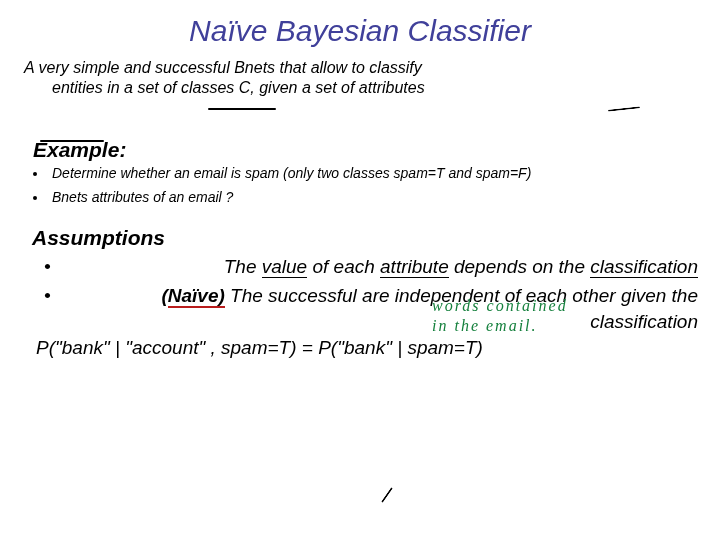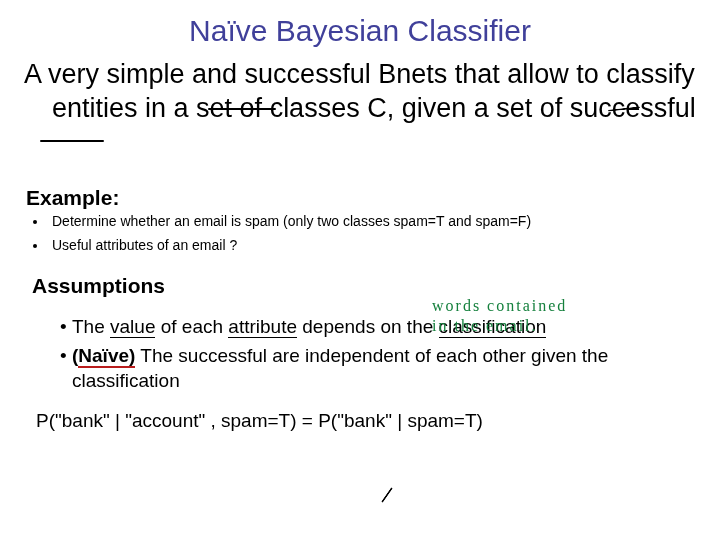--- a/index.html
+++ b/index.html
@@ -12,57 +12,59 @@
     color: #000;
     overflow: hidden;
     position: relative;
   }
   .slide {
     padding: 14px 22px 15px 22px;
     position: relative;
     width: 100%;
     height: 100%;
     box-sizing: border-box;
+    font-style: italic;
   }
   .title {
     color: #40409a;
     font-size: 30px;
     text-align: center;
     margin: 0 0 10px 0;
     font-weight: 400;
   }
   .intro {
-    font-size: 27px;
+    font-size: 16px;
     line-height: 1.25;
-    margin: 0 0 60px 0;
+    margin: 0 0 40px 0;
     padding-left: 2px;
   }
   .indent { padding-left: 28px; display:block; }
   .example-heading {
     font-weight: bold;
     font-size: 21px;
-    margin: 0 0 2px 4px;
+    margin: 0 0 2px 11px;
   }
   ul.bullets {
     margin: 0 0 20px 0;
     padding-left: 26px;
     font-size: 14px;
     line-height: 1.3;
   }
   ul.bullets li { margin-bottom: 6px; padding-left: 4px; }
   .assumptions-heading {
     font-weight: bold;
     font-size: 21px;
     margin: 4px 0 4px 10px;
   }
   ul.small-bullets {
-    margin: 16px;
+    margin: 0;
     padding-left: 34px;
     font-size: 19px;
     line-height: 1.35;
+    text-align: right;
   }
   ul.small-bullets li { margin-bottom: 3px; list-style-type:"\2022  ";}
   .pline {
     font-size: 19px;
     margin: 2px 0 0 14px;
   }
   .ud { border-bottom: 1px solid #000; }
   .hand {
     position: absolute;
     font-family: "Comic Sans MS", "Segoe Script", cursive;
@@ -89,28 +91,28 @@
 </head>
 <body>
 
 <div class="slide">
 
   <h1 class="title">Naïve Bayesian Classifier</h1>
 
   <p class="intro">
     <span>A very simple and successful Bnets that allow to classify</span><br>
     <span class="indent">
-      <span>entities in a set of </span><span>classes</span><span>  C, given a set of </span><span>successful</span>
+      <span>entities in a set of </span><span>classes</span><span>  C, given a set of </span><span>attributes</span>
     </span>
   </p>
 
   <div class="example-heading">Example:</div>
   <ul class="bullets">
     <li>Determine whether an email is spam (only two classes spam=T and spam=F)</li>
-    <li>Useful attributes of an email ?</li>
+    <li>Bnets attributes of an email ?</li>
   </ul>
 
   <div class="hand hand1">words contained</div>
   <div class="hand hand2">in the email.</div>
 
   <div class="assumptions-heading">Assumptions</div>
   <ul class="small-bullets">
     <li>
       <span>The </span><span class="ud">value</span><span> of each </span><span class="ud">attribute</span><span> depends on the </span><span class="ud">classification</span>
     </li>

